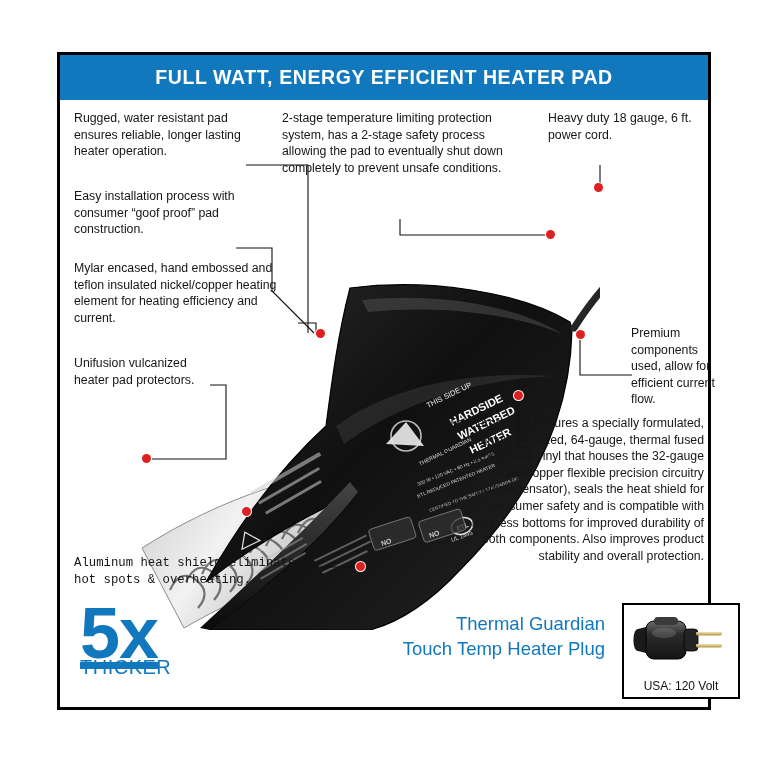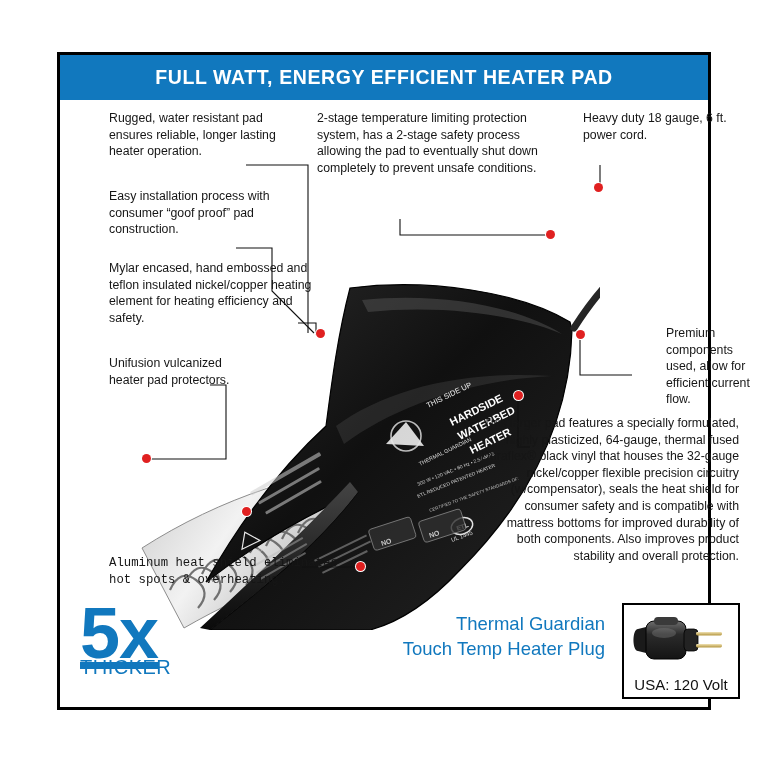--- a/index.html
+++ b/index.html
@@ -50,21 +50,20 @@
     letter-spacing: 0.6px;
     white-space: nowrap;
   }
 
   
   .callout {
     position: absolute;
     font-size: 12.3px;
     line-height: 16.6px;
     color: #161616;
-    margin-left: 35px;
   }
   .callout.right { text-align: right; }
   .callout.left  { text-align: left;  }
   .callout.center{ text-align: left;}
 
   
   .dot {
     position: absolute;
     width: 9px;
     height: 9px;
@@ -132,21 +131,21 @@
     border: 2px solid #000000;
     box-sizing: border-box;
     background: #ffffff;
   }
   .plug-box .volt {
     position: absolute;
     left: 0;
     bottom: 4px;
     width: 100%;
     text-align: center;
-    font-size: 15px;
+    font-size: 12px;
     color: #111111;
   }
   .plug-img {
     position: absolute;
     left: 6px;
     top: 4px;
     width: 106px;
     height: 62px;
   }
 </style>
@@ -295,21 +294,21 @@
     <div class="dot" style="left:486px; top:175px;"></div>
     <div class="dot" style="left:534px; top:128px;"></div>
     <div class="dot" style="left:516px; top:275px;"></div>
     <div class="dot" style="left:454px; top:336px;"></div>
     <div class="dot" style="left:182px; top:452px;"></div>
 
     <div class="callout left" style="left:14px; top:55px; width:180px;">Rugged, water resistant pad ensures reliable, longer lasting heater operation.</div>
 
     <div class="callout left" style="left:14px; top:133px; width:170px;">Easy installation process with consumer “goof proof” pad construction.</div>
 
-    <div class="callout left" style="left:14px; top:205px; width:220px;">Mylar encased, hand embossed and teflon insulated nickel/copper heating element for heating efficiency and safety.</div>
+    <div class="callout left" style="left:14px; top:205px; width:220px;">Mylar encased, hand embossed and teflon insulated nickel/copper heating element for heating efficiency and current.</div>
 
     <div class="callout left" style="left:14px; top:300px; width:150px;">Unifusion vulcanized heater pad protectors.</div>
 
     <div class="callout left" style="left:14px; top:500px; width:230px;font-family:Liberation Mono, monospace;">Aluminum heat shield eliminates hot spots &amp; overheating.</div>
 
     <div class="callout left" style="left:222px; top:55px; width:250px;">2-stage temperature limiting protection system, has a 2-stage safety process allowing the pad to eventually shut down completely to prevent unsafe conditions.</div>
 
     <div class="callout center" style="left:488px; top:55px; width:148px;">Heavy duty 18 gauge, 6 ft. power cord.</div>
 
     <div class="callout center" style="left:571px; top:270px; width:96px;">Premium components used, allow for efficient current flow.</div>

